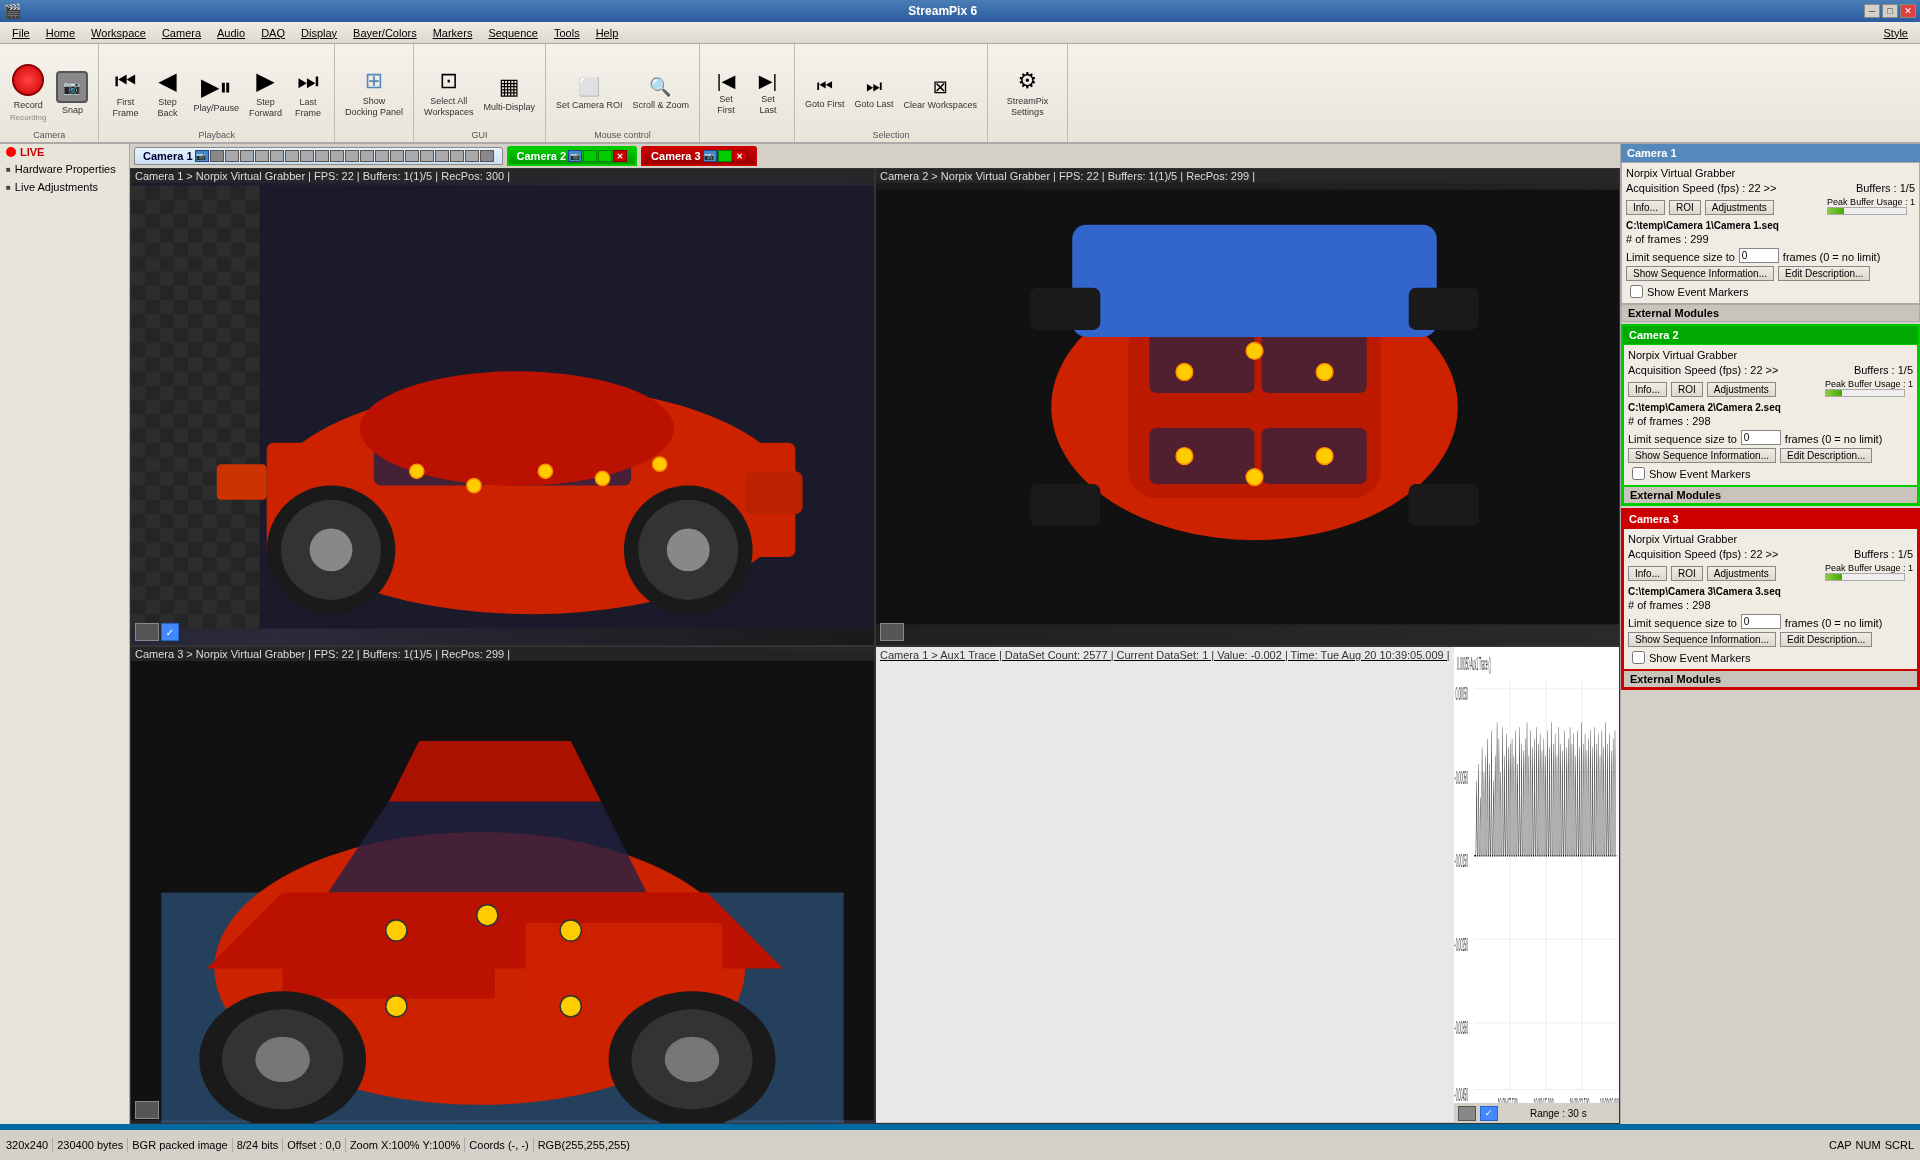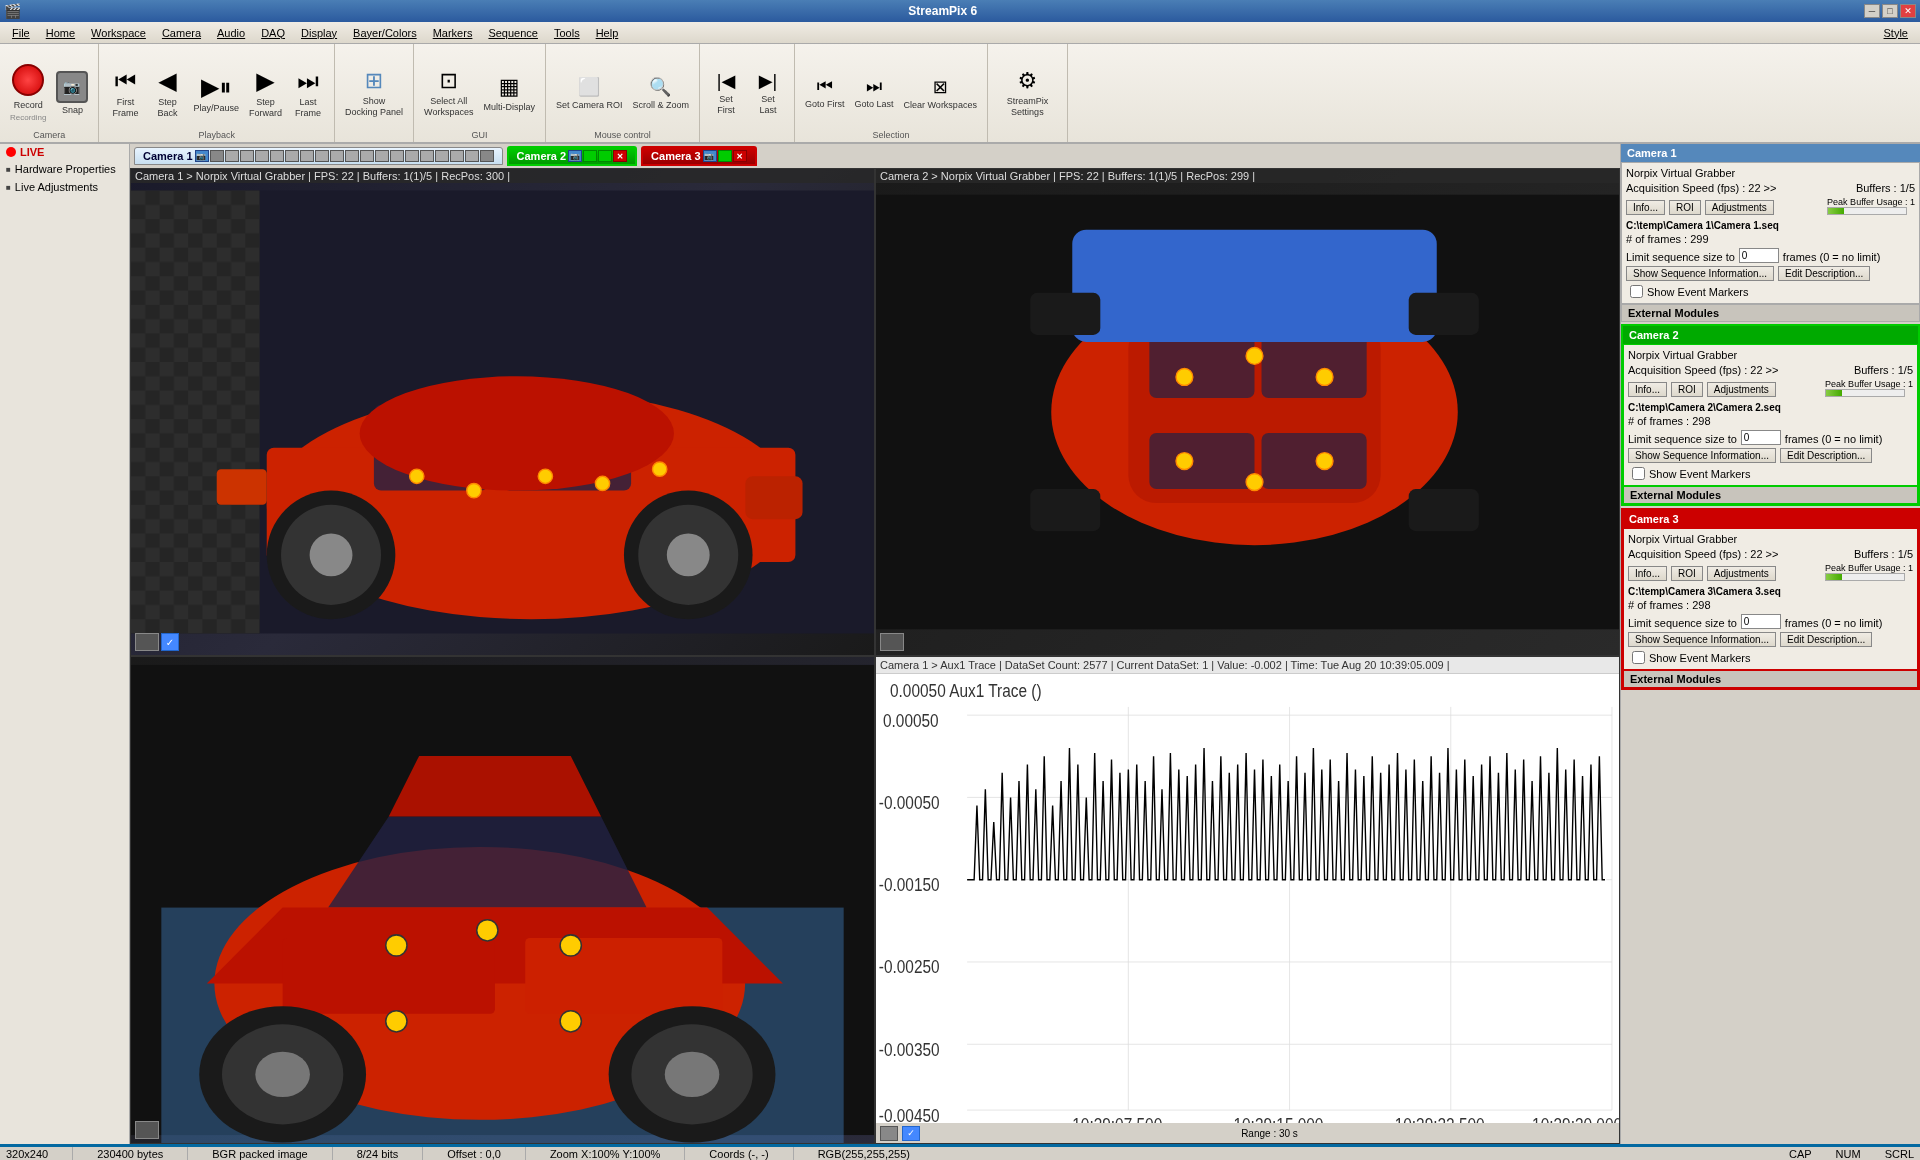--- a/index.html
+++ b/index.html
@@ -133,22 +133,22 @@
     .rp-input { border: 1px solid #888; width: 40px; padding: 1px 2px; font-size: 10px; }
     .rp-progress { width: 80px; height: 8px; background: #eee; border: 1px solid #aaa; }
     .rp-progress-bar { height: 100%; background: linear-gradient(to right, #88cc44, #44aa00); width: 20%; }
     .rp-section-title { background: #c8c4bc; border: 1px solid #aaa; padding: 2px 6px; font-size: 11px; font-weight: bold; }
     .rp-checkbox { display: flex; align-items: center; gap: 4px; font-size: 10px; padding: 1px 4px; }
     .rp-border-green { border: 2px solid #00cc00; }
     .rp-border-red { border: 2px solid #cc0000; }
 
     
     .status-bar-bottom {
-      background: #d4d0c8; border-top: 3px solid #0369a1; height: 16px;
-      display: flex; align-items: center; padding: 0 6px; gap: 24px; font-size: 10px;
+      background: #d4d0c8; border-top: 6px solid #0369a1; height: 36px;
+      display: flex; align-items: center; padding: 0 6px; gap: 4px; font-size: 10px;
     }
     .status-sep { width: 1px; height: 14px; background: #aaa; }
 
     
     .app-container { display: flex; flex-direction: column; height: 1160px; }
     .app-body { display: flex; flex: 1; overflow: hidden; }
     .left-sidebar { display: flex; flex-direction: column; width: 130px; flex-shrink: 0; border-right: 1px solid #aaa; background: #e8e4dc; }
 
     
     .right-panel::-webkit-scrollbar { width: 8px; }
@@ -462,20 +462,23 @@
               <circle cx="240" cy="110" r="6" fill="#ffcc00" stroke="#ff8800" stroke-width="1"></circle>
               <circle cx="140" cy="170" r="6" fill="#ffcc00" stroke="#ff8800" stroke-width="1"></circle>
               <circle cx="190" cy="185" r="6" fill="#ffcc00" stroke="#ff8800" stroke-width="1"></circle>
               <circle cx="240" cy="170" r="6" fill="#ffcc00" stroke="#ff8800" stroke-width="1"></circle>
             </g>
           </svg>
           <div class="cell-corner-icon"></div>
         </div>
 
         <div class="video-cell car-front">
+          <div class="status-bar">
+            <span>Camera 3 &gt; Norpix Virtual Grabber | FPS: 22 | Buffers: 1(1)/5 | RecPos: 299 |</span>
+          </div>
           <svg width="100%" height="100%" viewBox="0 0 490 310" preserveAspectRatio="xMidYMid meet">
             <rect width="490" height="310" fill="#111111"></rect>
 
             <g transform="translate(20, 10)">
 
               <rect x="0" y="150" width="450" height="160" fill="#4488cc" opacity="0.4"></rect>
 
               <ellipse cx="210" cy="200" rx="175" ry="90" fill="#cc2200"></ellipse>
 
               <polygon points="110,150 320,150 290,90 150,90" fill="#222244" opacity="0.8"></polygon>
@@ -498,21 +501,21 @@
               <circle cx="215" cy="165" r="7" fill="#ffcc00" stroke="#333" stroke-width="1"></circle>
               <circle cx="270" cy="175" r="7" fill="#ffcc00" stroke="#333" stroke-width="1"></circle>
 
               <circle cx="155" cy="225" r="7" fill="#ffcc00" stroke="#333" stroke-width="1"></circle>
               <circle cx="270" cy="225" r="7" fill="#ffcc00" stroke="#333" stroke-width="1"></circle>
             </g>
           </svg>
           <div class="cell-corner-icon"></div>
         </div>
 
-        <div class="video-cell chart-cell" style="background:#14532d; display:flex; flex-direction:column;">
+        <div class="video-cell chart-cell" style="background:#14532d; display:flex; flex-direction:row;text-decoration:underline;">
           <div class="chart-header">
             <span>Camera 1 &gt; Aux1 Trace | DataSet Count: 2577 | Current DataSet: 1 | Value: -0.002 | Time: Tue Aug 20 10:39:05.009 |</span>
           </div>
           <div style="flex:1; position:relative; background:white;">
             <svg width="100%" height="100%" viewBox="0 0 530 285" preserveAspectRatio="none">
 
               <rect width="530" height="285" fill="white"></rect>
 
               <text x="10" y="14" font-size="10" fill="#333">0.00050   Aux1 Trace ()</text>
 

